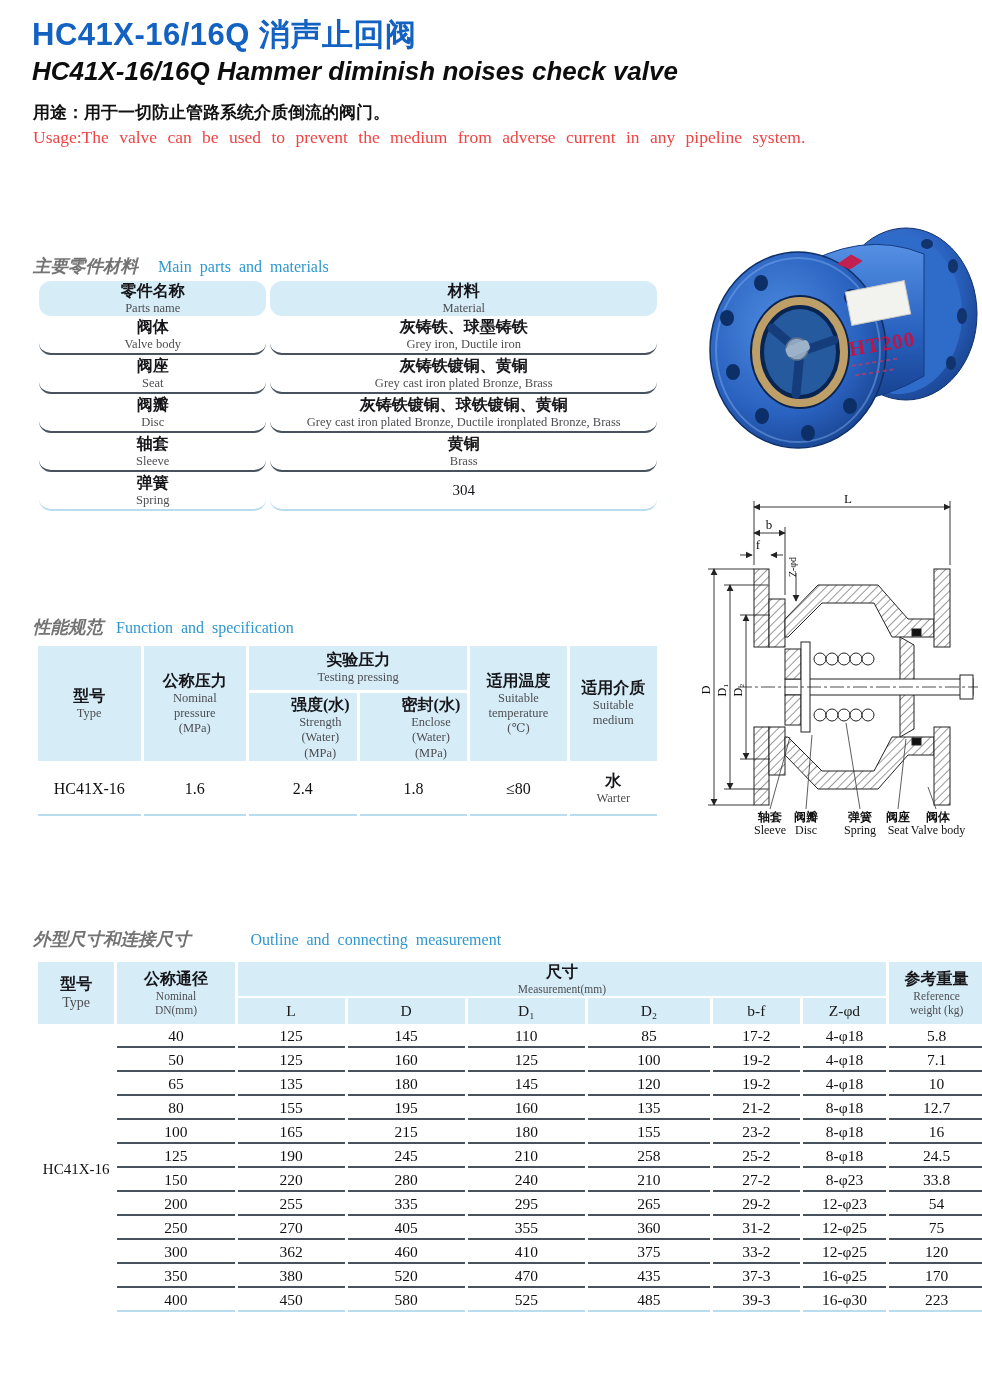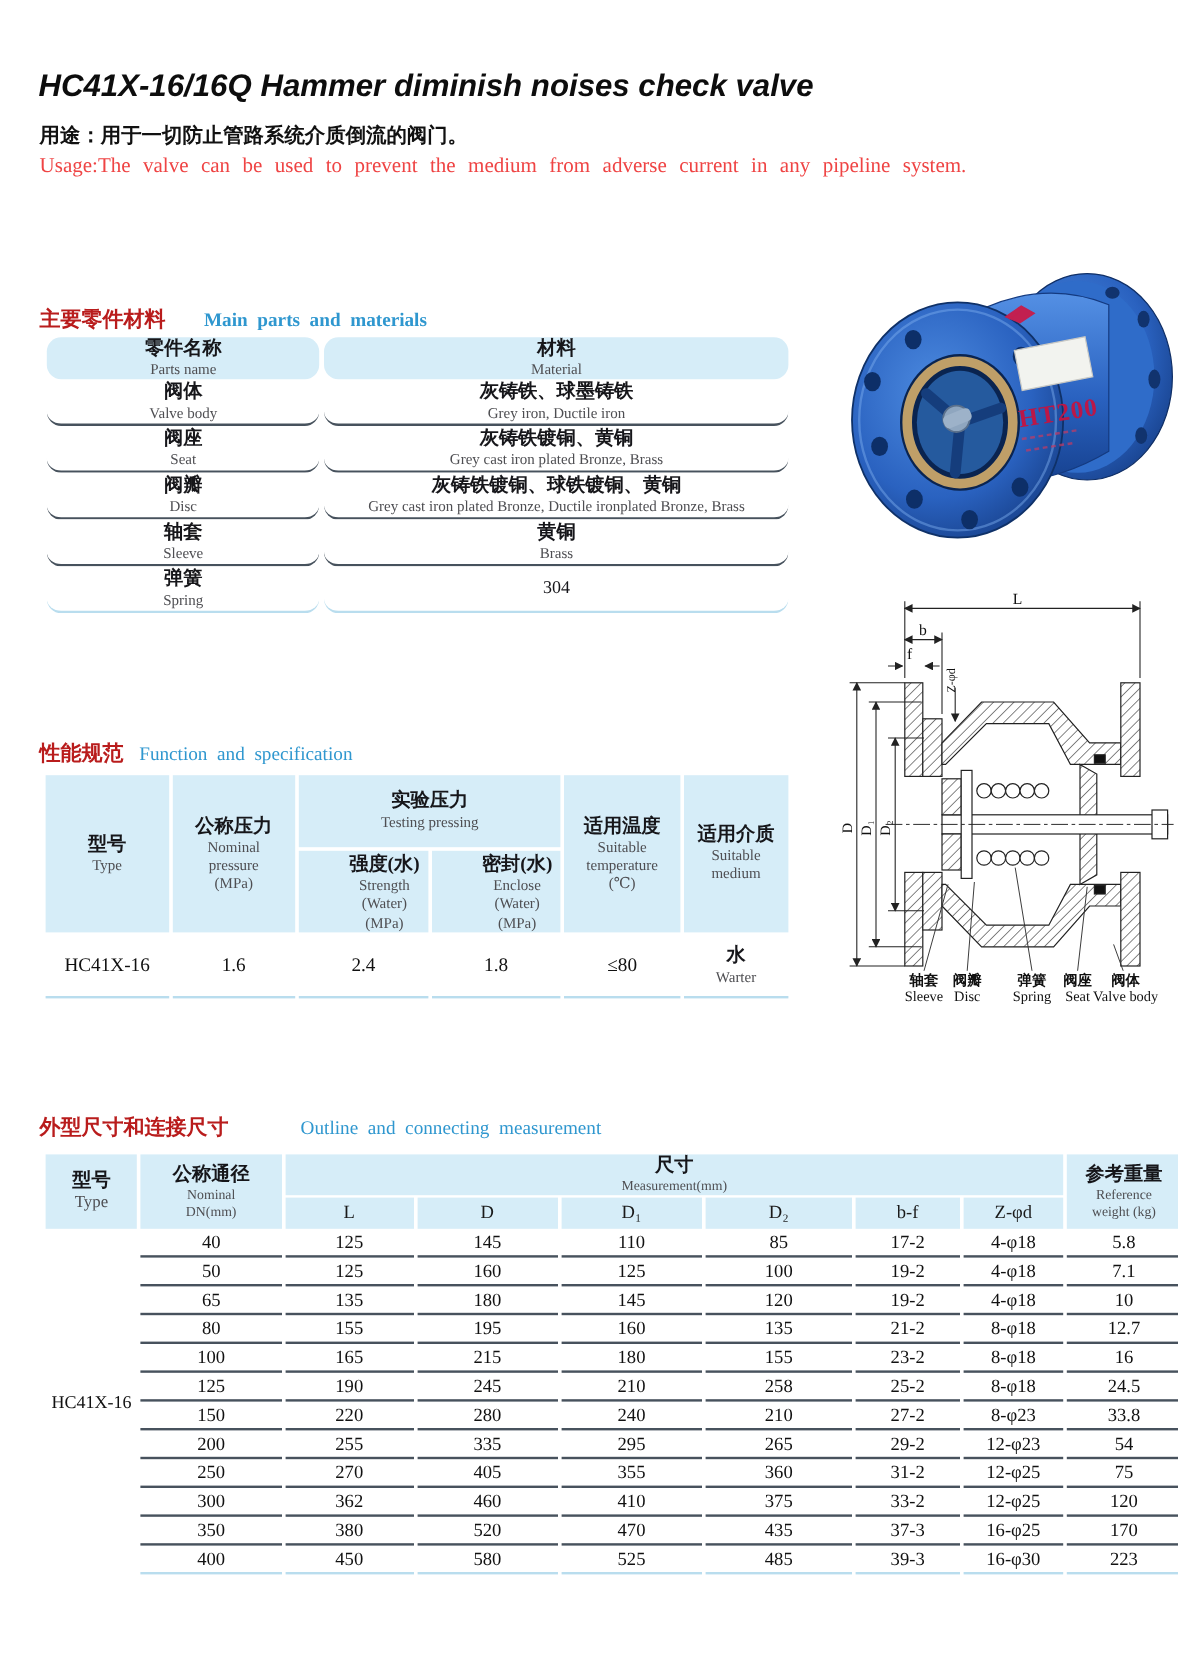--- a/index.html
+++ b/index.html
@@ -9,44 +9,44 @@
   
   .title-zh{position:absolute;left:32px;top:14px;font-family:"Liberation Sans","DejaVu Sans",sans-serif;
             font-size:31px;font-weight:bold;color:#1362c2;letter-spacing:.5px;}
   .title-en{position:absolute;left:32px;top:56px;font-family:"Liberation Sans","DejaVu Sans",sans-serif;
             font-size:26px;font-weight:bold;color:#0d0d0d;font-style:italic;}
   .usage-zh{position:absolute;left:33px;top:101px;font-size:17px;font-weight:bold;color:#111;}
   .usage-en{position:absolute;left:33px;top:127px;font-size:17.5px;color:#ef4444;word-spacing:6px;width:930px;}
 
   
   .sec-head{position:absolute;left:33px;white-space:nowrap;}
-  .sec-zh{font-size:17.5px;font-weight:bold;color:#b91c1c;}
+  .sec-zh{font-size:17.5px;font-weight:bold;color:#737373;font-style:italic;}
   .sec-en{font-size:16px;color:#2f97cf;word-spacing:4px;}
-  #sec1{top:254px;} #sec1 .sec-en{margin-left:32px;font-weight:bold;}
+  #sec1{top:254px;} #sec1 .sec-en{margin-left:20px;}
   #sec2{top:615px;} #sec2 .sec-en{margin-left:13px;}
   #sec3{top:927px;} #sec3 .sec-en{margin-left:60px;}
 
   
   table{border-collapse:separate;table-layout:fixed;}
   td{text-align:center;vertical-align:middle;padding:0;}
   .zh{font-size:16px;font-weight:bold;color:#16161a;line-height:1.25;}
   .en{font-size:12.5px;color:#4e4e52;line-height:1.22;white-space:pre-line;}
   .hc{background:#d6edf8;}
   .rule-dark{border-bottom:2px solid #47525d;}
   .rule-light{border-bottom:2px solid #b9ddee;}
 
   
   #mat-table{position:absolute;left:35px;top:281px;width:626px;border-spacing:4px 0;}
   #mat-table td{height:37px;border-radius:12px;}
   #mat-table tr.hdr td{height:33px;}
   .normal{font-weight:normal;font-size:15px;}
 
   
   #spec-table{position:absolute;left:35px;top:643px;width:625px;border-spacing:3px 3px;}
-  #spec-table .h1{height:60px;}
+  #spec-table .h1{height:44px;}
   #spec-table .h2{height:62px;vertical-align:top;padding-top:2px;padding-left:35px;}
   #spec-table .data td{height:50px;}
   #spec-table .tp{vertical-align:middle;}
   .val{font-size:16px;color:#111;}
 
   
   #out-table{position:absolute;left:35px;top:960px;width:952px;border-spacing:3px 2px;}
   #out-table .oh1{height:32px;}
   #out-table .oh2{height:26px;}
   #out-table td.cell{height:20px;font-size:15.5px;color:#111;}
@@ -56,20 +56,21 @@
   
   #photo{position:absolute;left:700px;top:200px;}
   #drawing{position:absolute;left:688px;top:487px;}
   text{font-family:"Liberation Serif","DejaVu Serif",serif;}
 </style>
 </head>
 <body>
 
 <div class="page">
 
+  <div class="title-zh">HC41X-16/16Q 消声止回阀</div>
   <div class="title-en">HC41X-16/16Q  Hammer diminish noises check valve</div>
   <div class="usage-zh">用途：用于一切防止管路系统介质倒流的阀门。</div>
   <div class="usage-en">Usage:The valve can be used to prevent the medium from adverse current in any pipeline system.</div>
 
   <div class="sec-head" id="sec1">
     <span class="sec-zh">主要零件材料</span><span class="sec-en">Main parts and materials</span>
   </div>
 
   <table id="mat-table">
     <colgroup>

